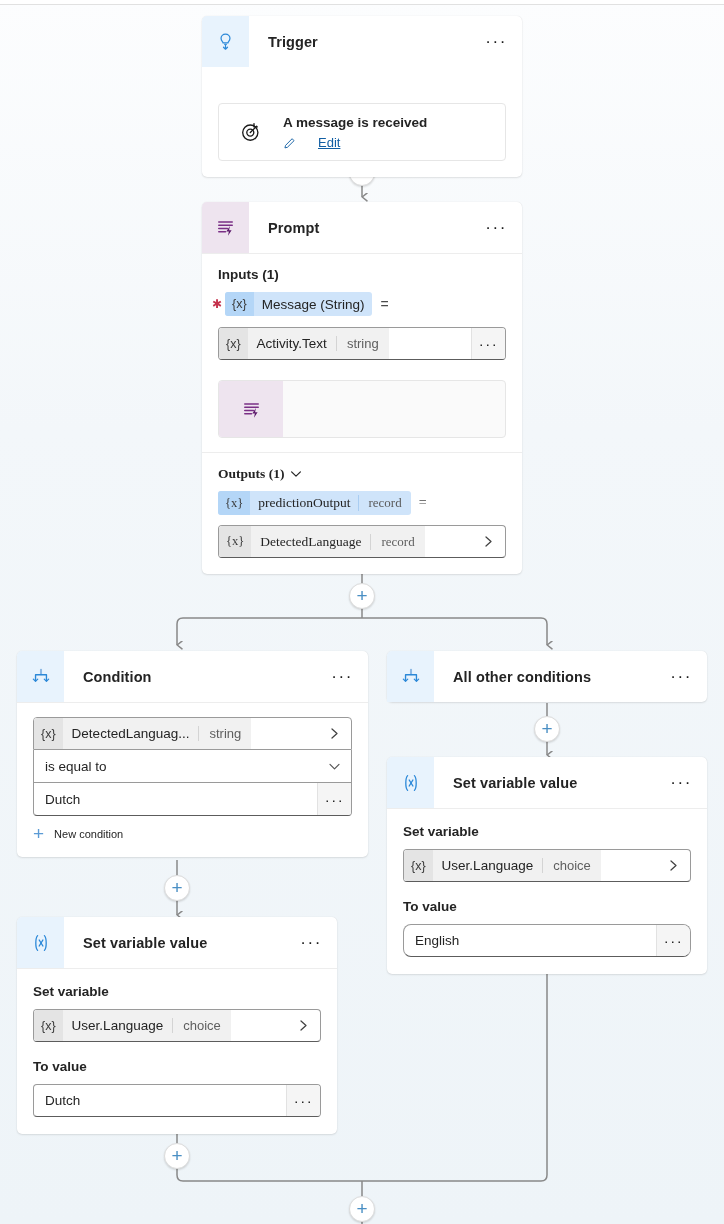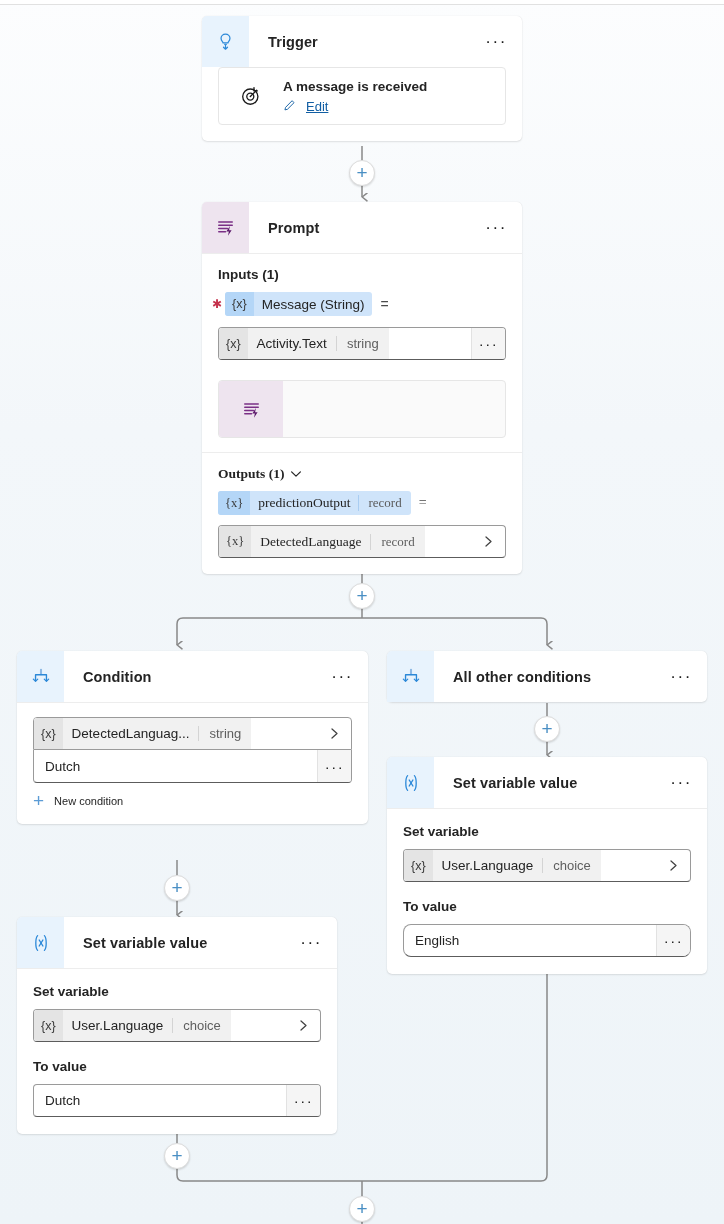--- a/index.html
+++ b/index.html
@@ -24,27 +24,27 @@
   .nband{width:47px;height:51px;display:flex;align-items:center;justify-content:center;flex:0 0 47px;}
   .nband.blue{background:#e8f3fd;}
   .nband.purple{background:#eee4ef;}
   .ntitle{font-size:14.5px;font-weight:600;color:#242424;padding-left:19px;letter-spacing:.1px;}
   .nmore{position:absolute;right:15px;top:50%;transform:translateY(-50%);
          font-size:17px;line-height:8px;color:#1b1b1b;letter-spacing:1.6px;cursor:pointer;}
   .nbody{padding:0 16px 16px 16px;}
   .sep{height:1px;background:#ededed;margin:0;}
 
   
-  .subcard{display:flex;align-items:center;background:#fff;border:1px solid #e6e6e6;border-radius:4px;overflow:hidden;}
+  .subcard{display:flex;align-items:center;background:#fff;border:1px solid #e6e6e6;border-radius:4px;overflow:hidden;margin-top:36px;}
   .subcard.tint{background:#fafafa;}
   .sub-ico{width:64px;flex:0 0 64px;align-self:stretch;display:flex;align-items:center;justify-content:center;}
   .sub-ico.pl{background:#eee4ef;}
   .sub-txt{padding:13px 12px 13px 0;}
   .sub-title{font-size:13.5px;font-weight:600;color:#242424;line-height:18px;}
-  .sub-link{display:flex;align-items:flex-start;gap:10px;margin-top:3px;}
+  .sub-link{display:flex;align-items:flex-end;gap:22px;margin-top:3px;}
   .lnk{font-size:13px;color:#115ea3;text-decoration:underline;cursor:pointer;}
 
   
   .sect{font-size:13.5px;font-weight:700;color:#242424;display:flex;align-items:center;gap:6px;}
   .fieldlbl{font-size:13.5px;font-weight:700;color:#242424;}
 
   
   .tokrow{display:flex;align-items:center;gap:0;}
   .req{color:#c4314b;font-size:12px;line-height:10px;margin-right:3px;}
   .pill{display:inline-flex;align-items:center;background:#cfe4fa;border-radius:3px;overflow:hidden;height:24px;}
@@ -280,20 +280,29 @@
         <span class="vt">string</span>
       </span>
       <span class="vspace"></span>
       <span class="vchev">
         <svg width="11" height="13" viewBox="0 0 11 13">
             <path d="M3 2 L8 6.5 L3 11" fill="none" stroke="#424242" stroke-width="1.25" stroke-linecap="round" stroke-linejoin="round"></path>
           </svg>
       </span>
     </div>
 
+    <div class="cbox" style="border-top:none;border-bottom:1px solid #9a9a9a;">
+      <span class="vtext">is equal to</span>
+      <span class="vspace"></span>
+      <span class="vchev">
+        <svg width="13" height="13" viewBox="0 0 13 13">
+            <path d="M2 4.4 L6.5 8.9 L11 4.4" fill="none" stroke="#555" stroke-width="1.2" stroke-linecap="round" stroke-linejoin="round"></path>
+          </svg>
+      </span>
+    </div>
 
     <div class="cbox bot" style="border-top:none;">
       <span class="vtext">Dutch</span>
       <span class="vspace"></span>
       <span class="vdots">···</span>
     </div>
 
     <div class="newcond">
       <span class="plus">+</span>
       <span class="t">New condition</span>

